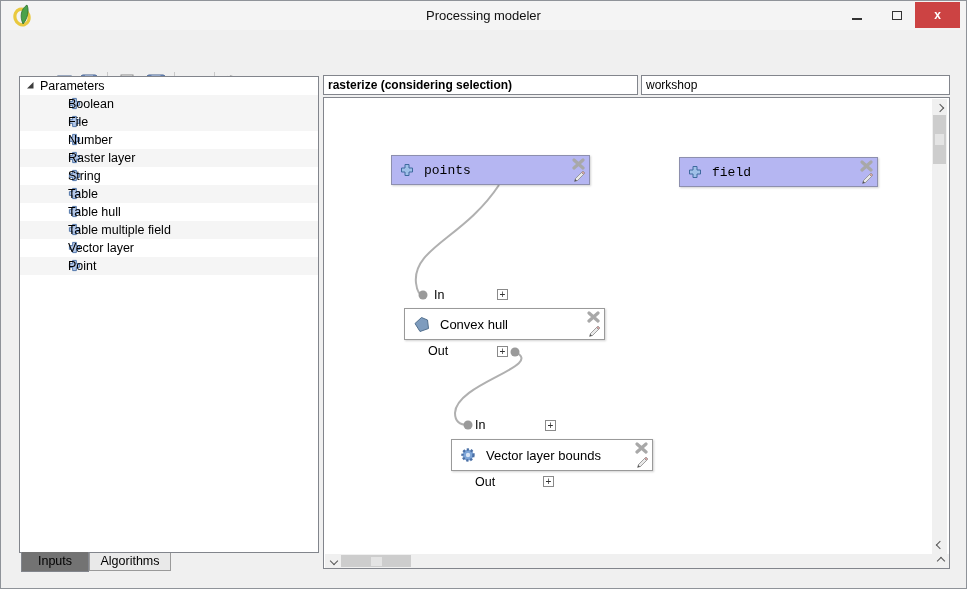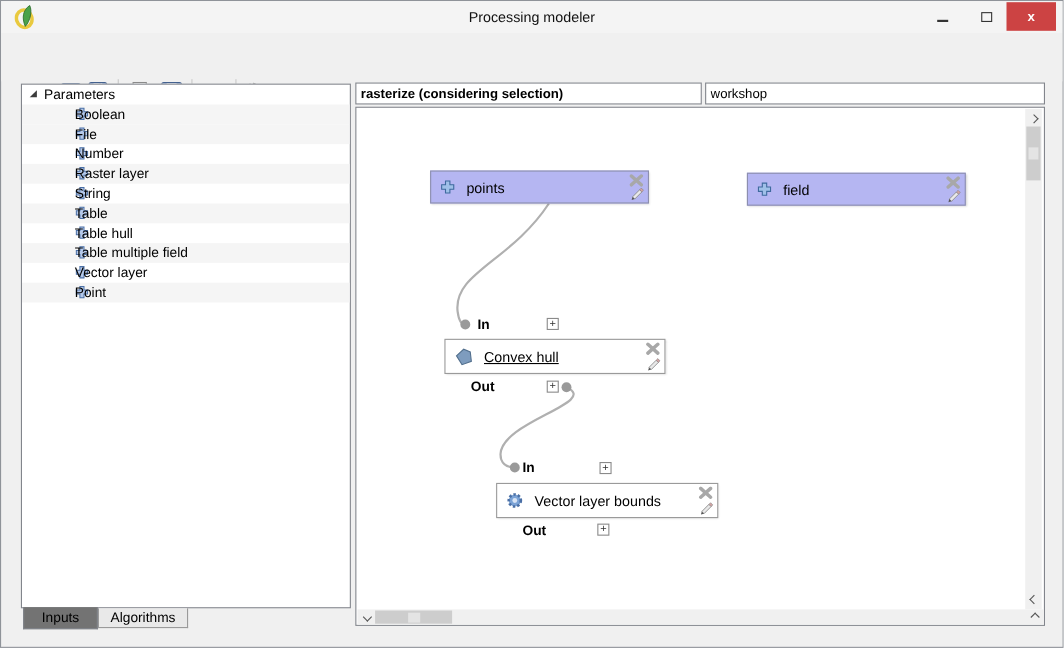--- a/index.html
+++ b/index.html
@@ -36,27 +36,27 @@
   #tab-inputs { left:20px; top:551px; width:68px; height:20px; line-height:19px; background:#737373; border:1px solid #82858c; border-top:none; z-index:2; }
   #tab-algorithms { left:88px; top:552px; width:82px; height:18px; line-height:17px; background:#e9e9e9; border:1px solid #9a9a9a; border-top:none; }
   
   .hdr-field { position:absolute; top:74px; height:20px; border:1px solid #82858c; background:#fff; font-size:12px; padding:0 4px; font-family:"Liberation Sans", sans-serif; color:#000; }
   #model-name-field { left:322px; width:315px;font-weight:bold; }
   #model-group-field { left:640px; width:309px; }
   
   #canvas { position:absolute; left:322px; top:96px; width:627px; height:472px; background:#ffffff; border:1px solid #82858c; overflow:hidden; }
   #wires { position:absolute; left:0; top:0; width:627px; height:472px; }
   .node { position:absolute; border:1px solid #8d8fae; box-shadow:1px 1px 2px rgba(0,0,0,0.18); display:flex; align-items:center; }
-  .node.input-node { background:#b5b6f2; height:30px; width:199px; }
+  .node.input-node { background:#b5b6f2; height:30px; width:199px;font-family:Liberation Mono, monospace; }
   .node.alg-node { background:#ffffff; border-color:#9a9a9a; height:32px; width:201px; }
   .node .n-icon { margin-left:8px; display:flex; }
   .node .n-label { margin-left:10px; font-size:13px; }
   .node-x { position:absolute; right:4px; top:2px; }
   .node-pencil { position:absolute; right:3px; bottom:1px; }
-  .port-label { position:absolute; font-size:12.5px;font-weight:bold; }
+  .port-label { position:absolute; font-size:12.5px; }
   .port-expand { position:absolute; width:11px; height:11px; border:1px solid #8a8a8a; background:#fff; font-size:10px; line-height:9px; text-align:center; color:#333; }
   
   .sb-track { position:absolute; background:#f0f0f0; }
   #vscroll { left:608px; top:1px; width:15px; height:455px; }
   #hscroll { left:1px; top:456px; width:625px; height:14px; }
   .sb-thumb { position:absolute; background:#cdcdcd; }
   .sb-grip { position:absolute; background:#e4e4e4; }
   .chev { width:6px; height:6px; border-left:1.6px solid #555; border-bottom:1.6px solid #555; display:inline-block; }
   .sb-arrow { position:absolute; width:15px; height:14px; display:flex; align-items:center; justify-content:center; }
 </style>
@@ -262,21 +262,21 @@
       <svg class="node-pencil" width="14" height="14" viewBox="0 0 14 14">
           <path d="M3 10 L9.5 3.5 L11.5 5.5 L5 12 Z" fill="#e9e9e9" stroke="#8a8a8a" stroke-width="0.8"></path>
           <path d="M3 10 L2.2 12.8 L5 12 Z" fill="#555"></path>
           <path d="M9.5 3.5 L11 2 L13 4 L11.5 5.5 Z" fill="#d4a3a3" stroke="#8a8a8a" stroke-width="0.6"></path>
         </svg>
     </div>
 
     <span class="port-label" style="left:110px; top:190px;">In</span>
     <div class="port-expand" style="left:173px; top:191px;">+</div>
 
-    <div class="node alg-node" style="left:80px; top:210px;text-decoration:underline;">
+    <div class="node alg-node" style="left:80px; top:210px;">
       <svg class="n-icon" width="17" height="17" viewBox="0 0 17 17">
           <path d="M2 7.5 L8.5 1.5 L14.5 4 L15.5 12.5 L7 15.5 Z" fill="#7e9cbe" stroke="#53708e"></path>
         </svg>
       <span class="n-label">Convex hull</span>
       <svg class="node-x" width="13" height="12" viewBox="0 0 13 12">
           <path d="M2 2 L11 10 M11 2 L2 10" stroke="#a8a8a8" stroke-width="3.2" stroke-linecap="round"></path>
         </svg>
       <svg class="node-pencil" width="14" height="14" viewBox="0 0 14 14">
           <path d="M3 10 L9.5 3.5 L11.5 5.5 L5 12 Z" fill="#e9e9e9" stroke="#8a8a8a" stroke-width="0.8"></path>
           <path d="M3 10 L2.2 12.8 L5 12 Z" fill="#555"></path>

